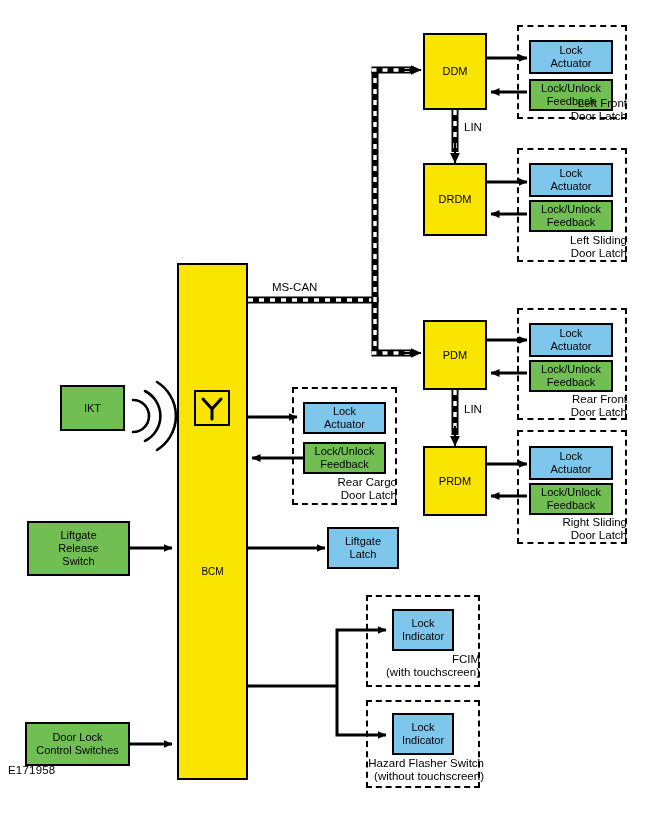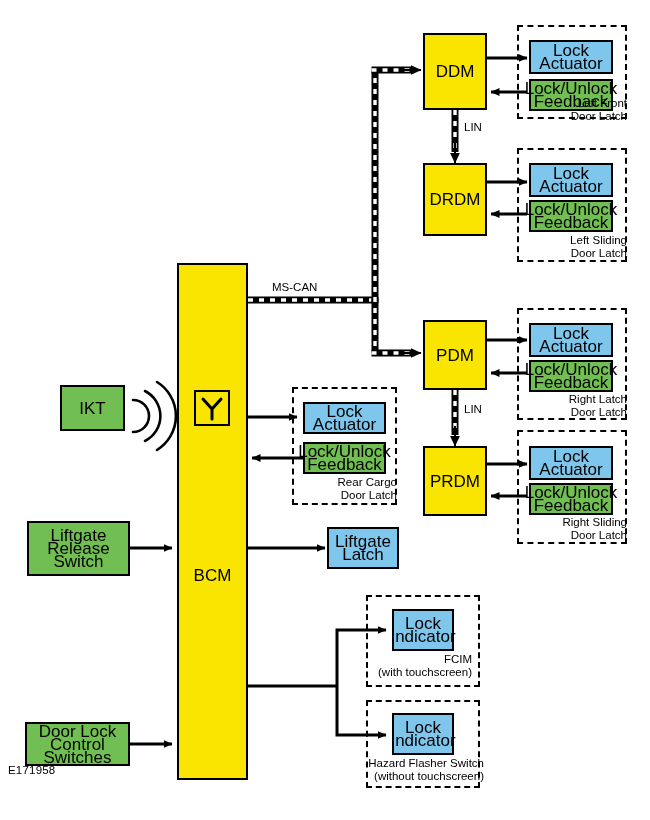--- a/index.html
+++ b/index.html
@@ -2,29 +2,29 @@
 <html><head>
 <meta charset="utf-8">
 <style>
   html,body{margin:0;padding:0;background:#ffffff;}
   body{font-family:"Liberation Sans",sans-serif;}
   #stage{position:relative;width:650px;height:820px;background:#fff;overflow:hidden;}
   #stage svg{position:absolute;left:0;top:0;}
 
   .node{position:absolute;box-sizing:border-box;border:2px solid #000;
         display:flex;align-items:center;justify-content:center;text-align:center;
-        font-size:17px;line-height:13px;color:#000;}
+        font-size:11px;line-height:13px;color:#000;}
   .yellow{background:#F9E500;}
   .blue{background:#7FC6EC;}
   .green{background:#71BF52;}
 
   .group{position:absolute;box-sizing:border-box;border:2px dashed #000;background:transparent;}
   .grouplabel{position:absolute;text-align:right;font-size:11.5px;line-height:13px;color:#000;}
 
-  .bcm-label{position:absolute;font-size:17px;color:#000;text-align:center;}
+  .bcm-label{position:absolute;font-size:10px;color:#000;text-align:center;}
   .wirelabel{position:absolute;font-size:11.5px;color:#000;}
   .figid{position:absolute;font-size:11.5px;color:#000;letter-spacing:.2px;}
   .ant{position:absolute;box-sizing:border-box;border:2px solid #000;background:transparent;}
 </style>
 </head>
 <body>
 
 <div id="stage">
 
   <svg width="650" height="820">
@@ -193,21 +193,21 @@
   <div class="group" style="left:517px;top:308px;width:110px;height:112px;"></div>
   <div class="node blue" style="left:529px;top:323px;width:84px;height:34px;flex-direction:column;">
     <span>Lock</span>
     <span>Actuator</span>
   </div>
   <div class="node green" style="left:529px;top:360px;width:84px;height:32px;flex-direction:column;">
     <span>Lock/Unlock</span>
     <span>Feedback</span>
   </div>
   <div class="grouplabel" style="left:517px;top:393px;width:110px;">
-    <div>Right Latch</div>
+    <div>Rear Front</div>
     <div>Door Latch</div>
   </div>
 
   <div class="group" style="left:517px;top:430px;width:110px;height:114px;"></div>
   <div class="node blue" style="left:529px;top:446px;width:84px;height:34px;flex-direction:column;">
     <span>Lock</span>
     <span>Actuator</span>
   </div>
   <div class="node green" style="left:529px;top:483px;width:84px;height:32px;flex-direction:column;">
     <span>Lock/Unlock</span>
@@ -230,21 +230,21 @@
   <div class="grouplabel" style="left:292px;top:476px;width:105px;">
     <div>Rear Cargo</div>
     <div>Door Latch</div>
   </div>
 
   <div class="group" style="left:366px;top:595px;width:114px;height:92px;"></div>
   <div class="node blue" style="left:392px;top:609px;width:62px;height:42px;flex-direction:column;">
     <span>Lock</span>
     <span>Indicator</span>
   </div>
-  <div class="grouplabel" style="left:358px;top:653px;width:114px;">
+  <div class="grouplabel" style="left:366px;top:653px;width:114px;">
     <div>FCIM</div>
     <div>(with touchscreen)</div>
   </div>
 
   <div class="group" style="left:366px;top:700px;width:114px;height:88px;"></div>
   <div class="node blue" style="left:392px;top:713px;width:62px;height:42px;flex-direction:column;">
     <span>Lock</span>
     <span>Indicator</span>
   </div>
   <div class="grouplabel" style="left:362px;top:757px;width:122px;">

